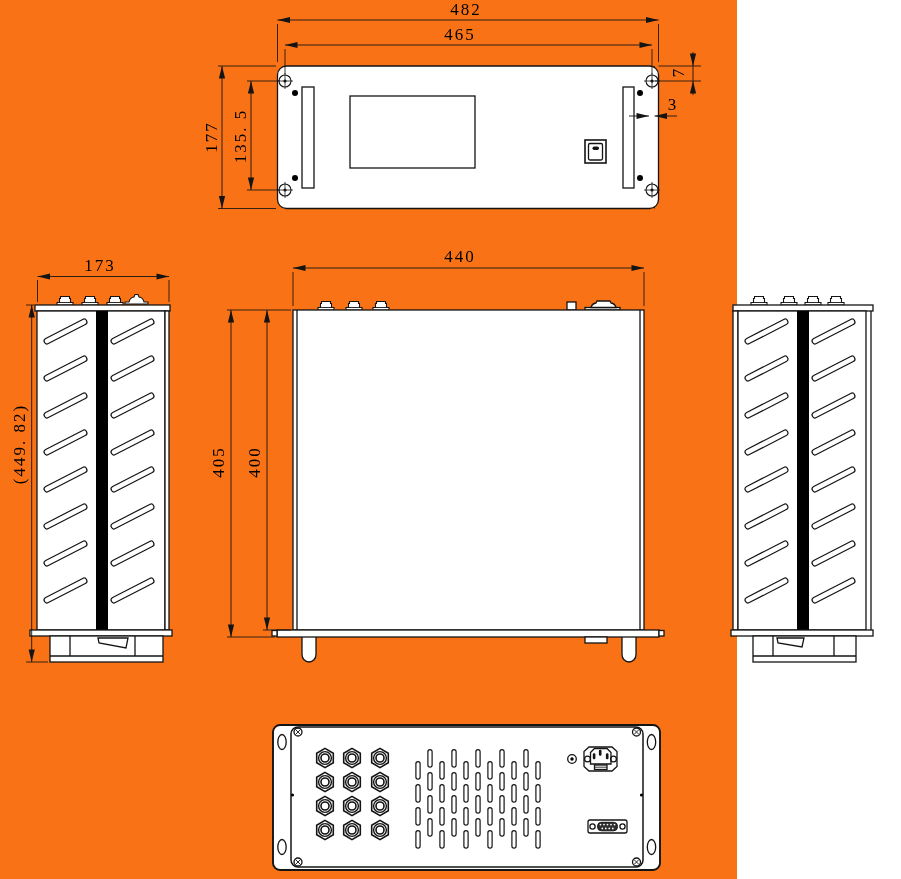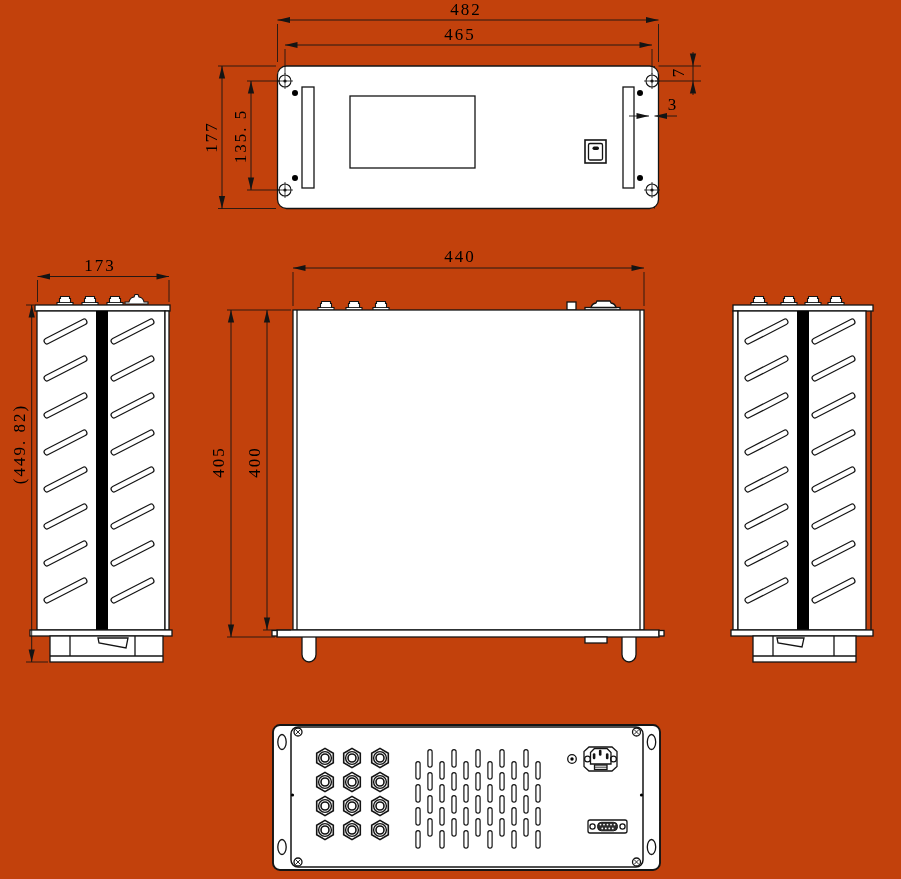--- a/index.html
+++ b/index.html
@@ -1,16 +1,16 @@
 <!DOCTYPE html>
 <html><head>
 <meta charset="utf-8">
 <style>
   html,body{margin:0;padding:0;background:#ffffff;}
-  .stage{width:901px;height:879px;position:relative;background:#c2410c;}
+  .stage{width:737px;height:879px;position:relative;background:#f97316;}
   svg{display:block;}
   .o  { fill:none; stroke:#141414; stroke-width:1.3; }
   .ow { fill:#ffffff; stroke:#141414; stroke-width:1.3; }
   .t  { fill:none; stroke:#141414; stroke-width:0.85; }
   .d  { fill:none; stroke:#141414; stroke-width:0.9; }
   .b  { fill:#000000; stroke:none; }
   text.dimtxt{
     font-family:"Liberation Serif", serif;
     font-size:17px;
     letter-spacing:2px;

